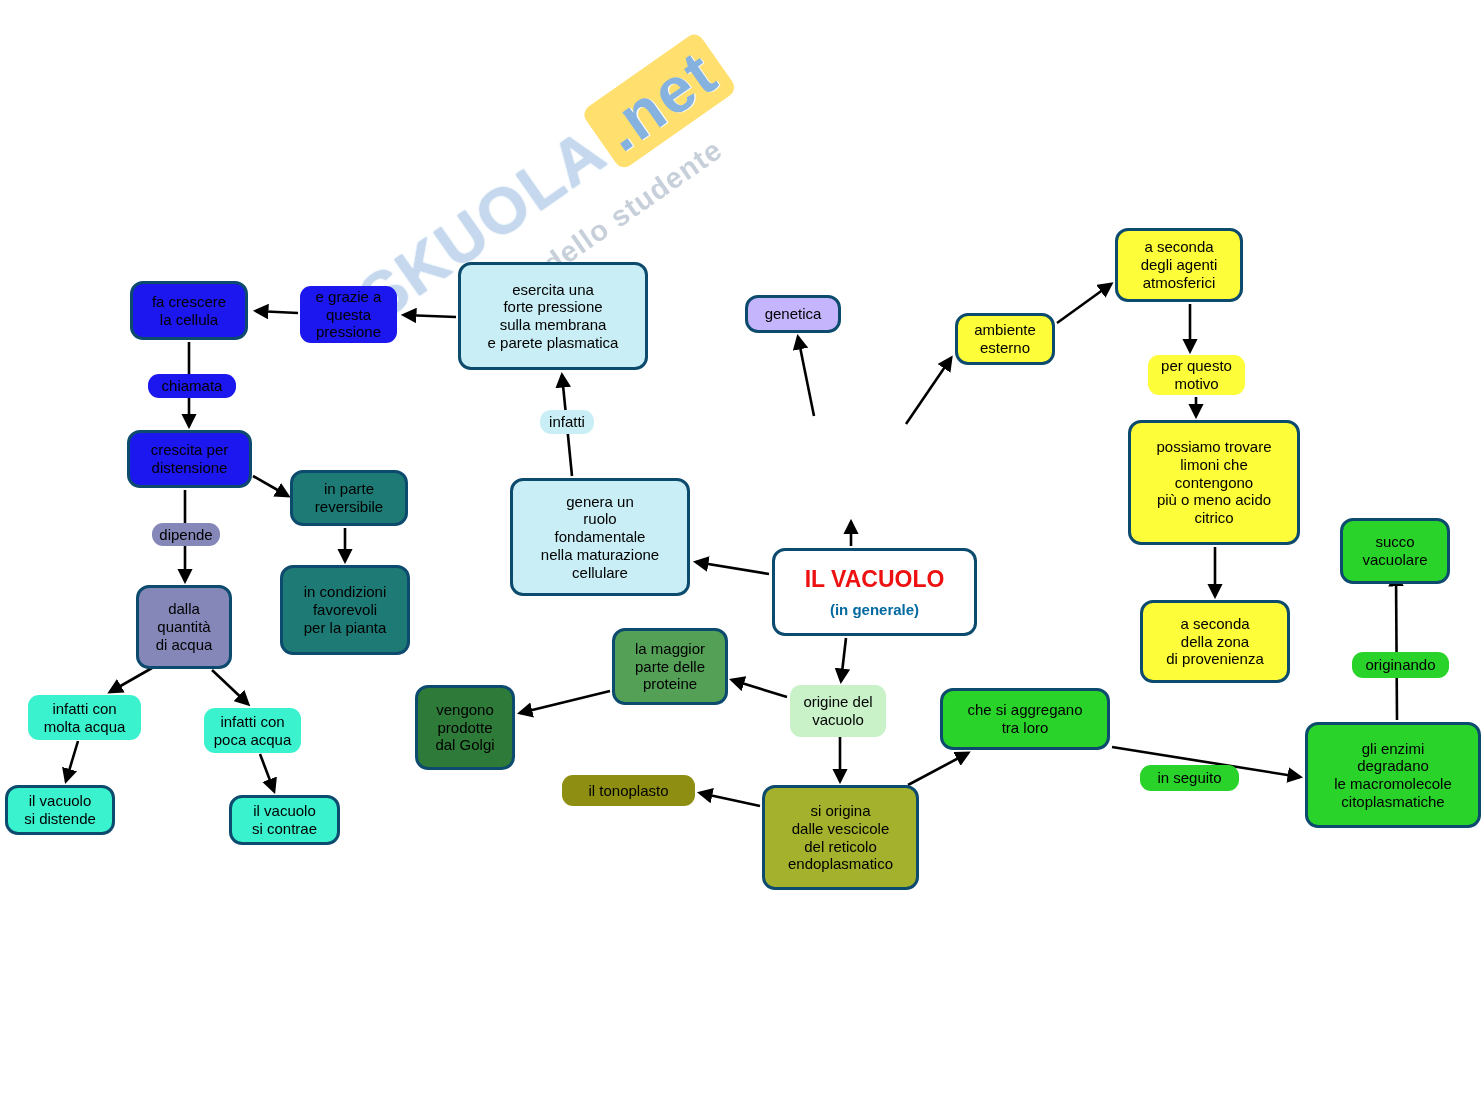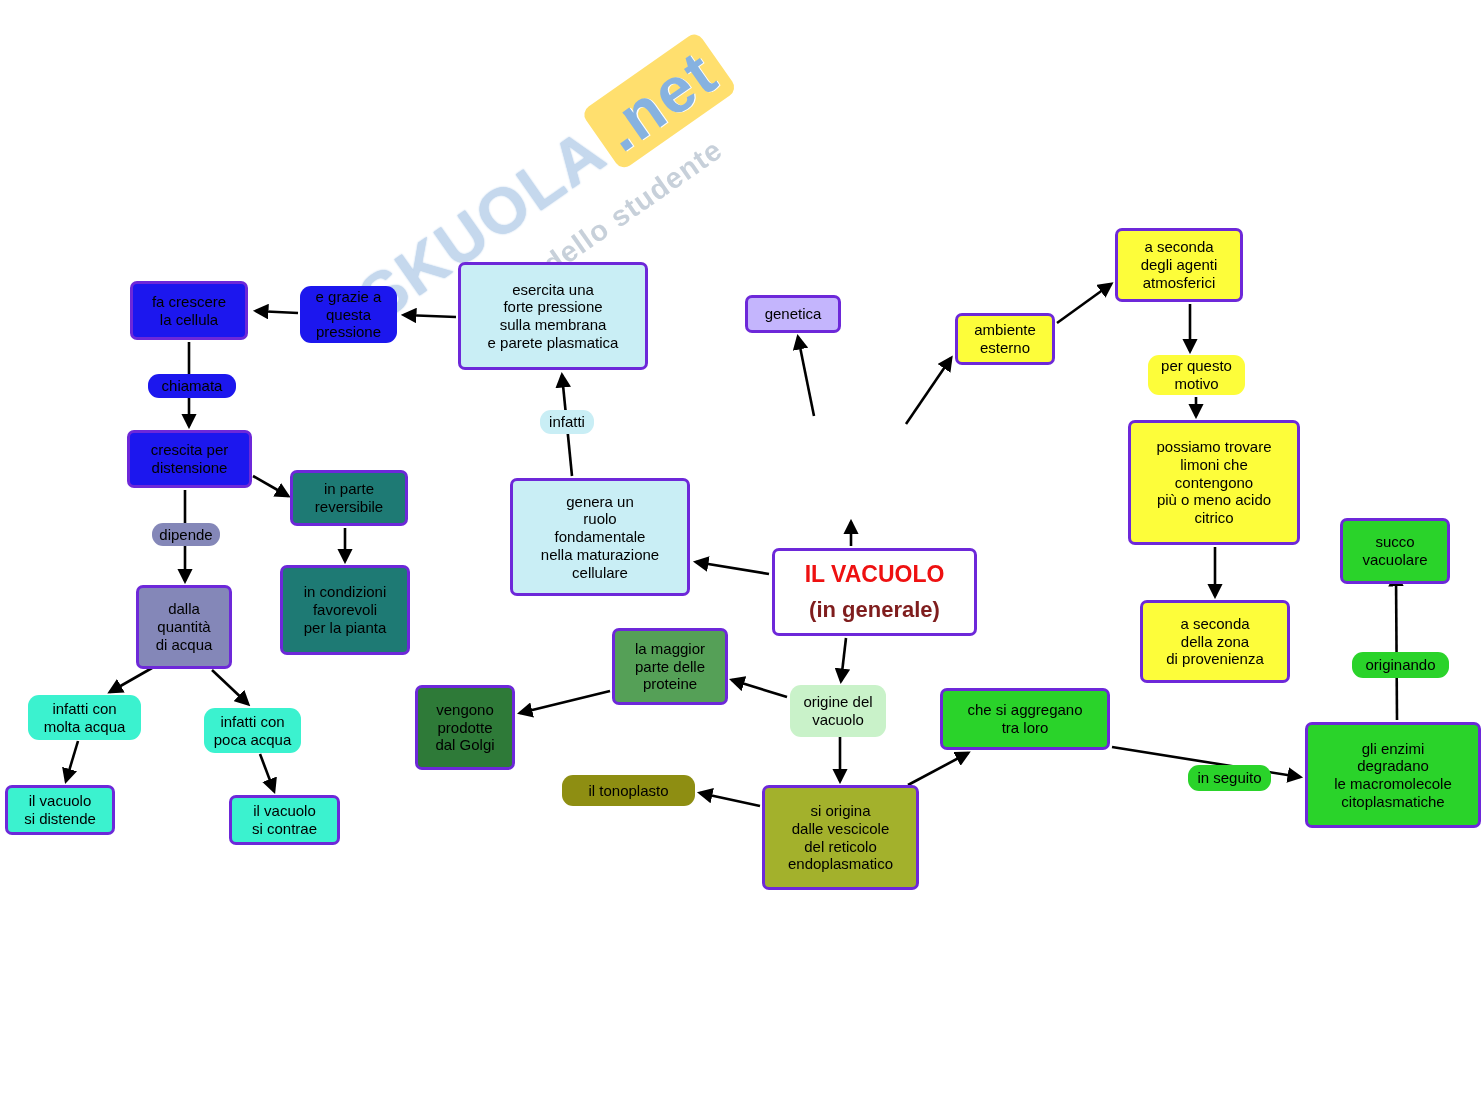--- a/index.html
+++ b/index.html
@@ -14,21 +14,21 @@
   .wm-tld { background:#ffd84a; color:#69a0d9; border-radius:10px; padding:0 10px; margin-left:4px;
             text-shadow:1px 1px 0 #ffffff; }
   .wm-tag { position:absolute; left:556px; top:248px; z-index:1; transform:rotate(-35deg);
             transform-origin:0 100%; font-size:29px; color:#c2ccd6; font-weight:bold; letter-spacing:1px; opacity:.9; }
 
   .edges { position:absolute; left:0; top:0; z-index:2; }
 
   .node { position:absolute; z-index:3; display:flex; align-items:center; justify-content:center;
           text-align:center; white-space:pre-line; font-size:15px; line-height:1.18; color:#000;
           padding:2px 4px; }
-  .box  { border:3px solid #6d28d9; border-radius:7px; }
+  .box  { border:3px solid #0c4a6e; border-radius:13px; }
   .flat { border:none; border-radius:11px; }
 
   
   .c-blue       { background:#1c17ee; }
   .c-slate      { background:#8487b8; }
   .c-teal       { background:#1e7a74; }
   .c-cyan       { background:#3bf2cf; }
   .c-ltcyan     { background:#c9eef5; }
   .c-orange     { background:#c4b5fd; }
   .c-yellow     { background:#fdfd3a; }
@@ -36,21 +36,21 @@
   .c-palegreen  { background:#c9f2c9; }
   .c-midgreen   { background:#55a057; }
   .c-dkgreen    { background:#2e7a38; }
   .c-green      { background:#2ad32a; }
   .c-olive      { background:#a3b12c; }
   .c-dkolive    { background:#8e8e12; }
   .c-white      { background:#ffffff; }
 
   .vacuolo { flex-direction:column; }
   .vac-title { font-size:23px; font-weight:bold; color:#ee1111; }
-  .vac-sub   { font-size:22px; font-weight:bold; color:#7f1d1d; margin-top:8px; }
+  .vac-sub   { font-size:15px; font-weight:bold; color:#0369a1; margin-top:8px; }
 </style>
 </head>
 <body>
 
 <div class="canvas">
 
   <div class="wm">
     <span class="wm-brand">SKUOLA</span><span class="wm-tld">.net</span>
   </div>
   <div class="wm-tag">dello studente</div>
@@ -159,20 +159,20 @@
   <div class="node box c-dkgreen" style="left:415px;top:685px;width:100px;height:85px">vengono
 prodotte
 dal Golgi</div>
   <div class="node box c-green" style="left:940px;top:688px;width:170px;height:62px">che si aggregano
 tra loro</div>
   <div class="node flat c-dkolive" style="left:562px;top:775px;width:133px;height:31px">il tonoplasto</div>
   <div class="node box c-olive" style="left:762px;top:785px;width:157px;height:105px">si origina
 dalle vescicole
 del reticolo
 endoplasmatico</div>
-  <div class="node flat c-green" style="left:1188px;top:765px;width:83px;height:26px">in seguito</div>
+  <div class="node flat c-green" style="left:1140px;top:765px;width:99px;height:26px">in seguito</div>
   <div class="node box c-green" style="left:1305px;top:722px;width:176px;height:106px">gli enzimi
 degradano
 le macromolecole
 citoplasmatiche</div>
   <div class="node flat c-green" style="left:1352px;top:652px;width:97px;height:26px">originando</div>
 
 </div>
 
 </body></html>

